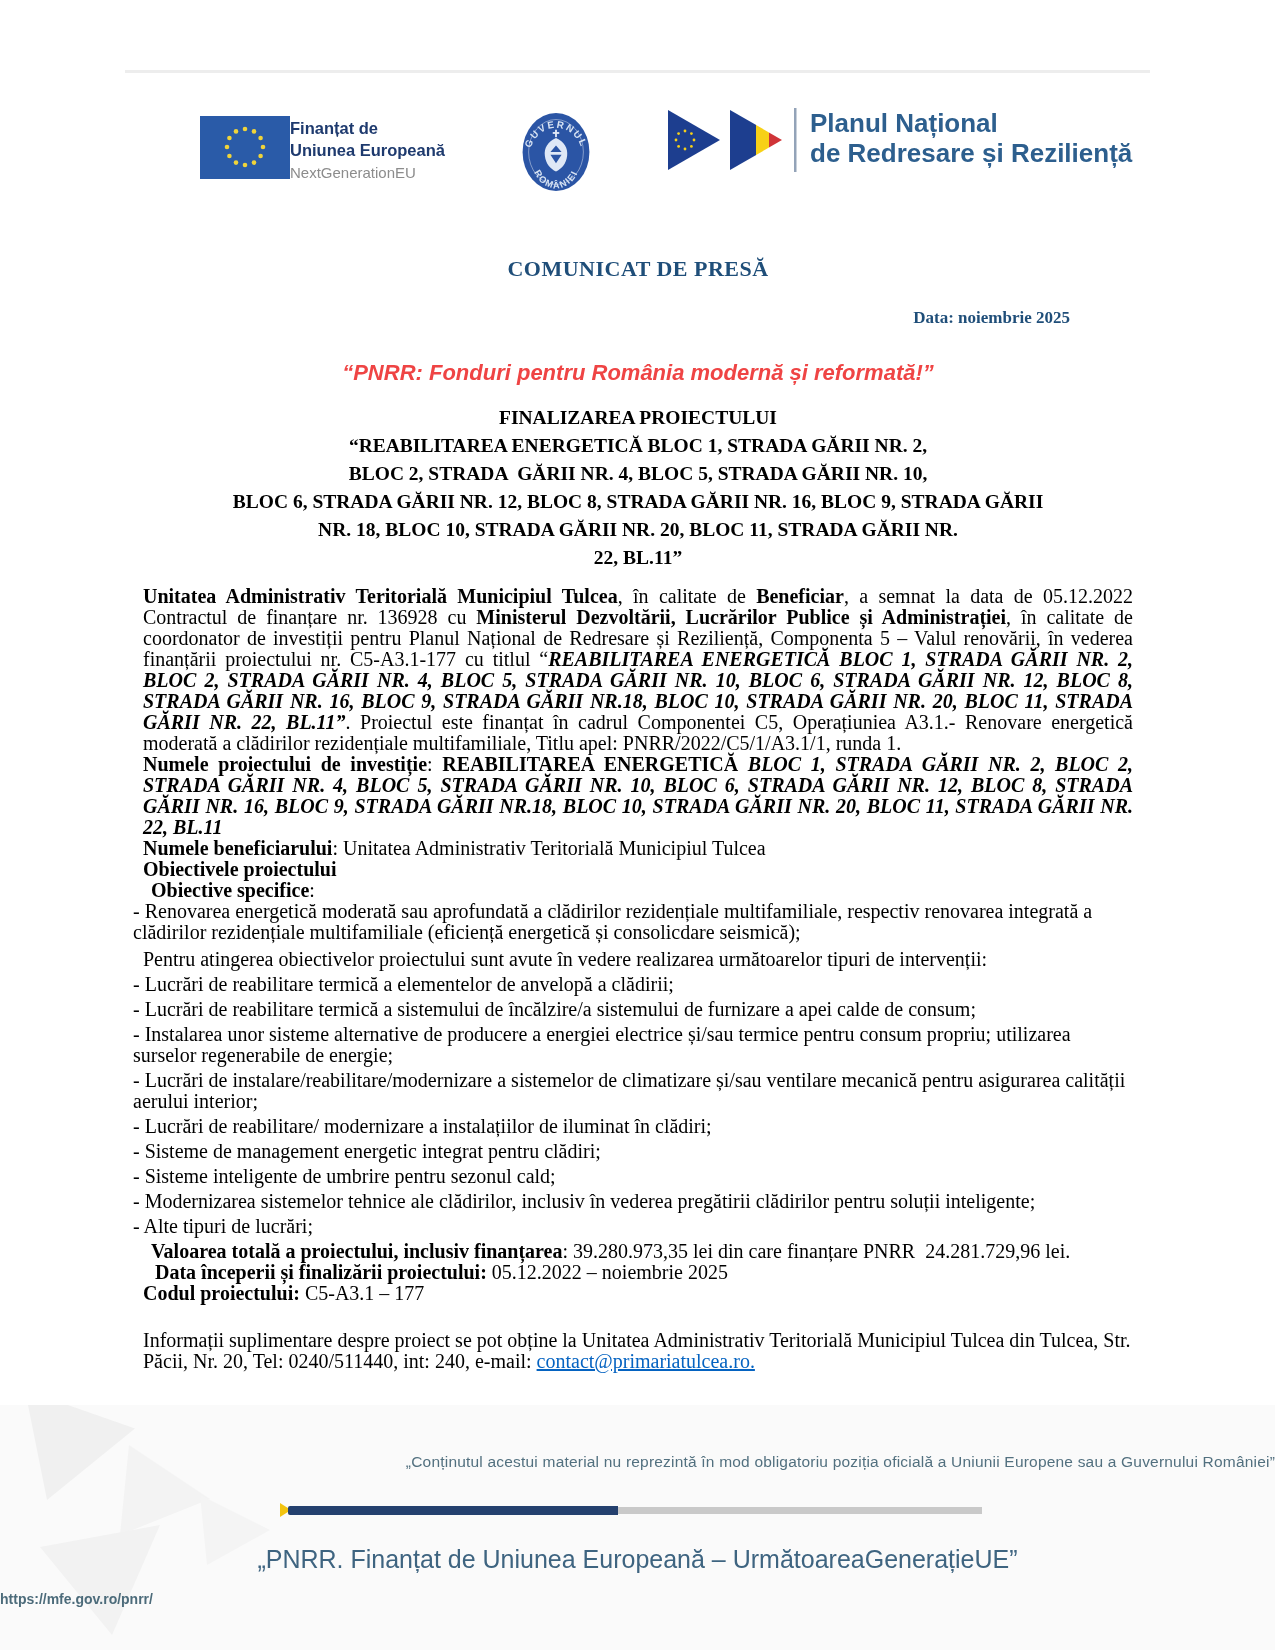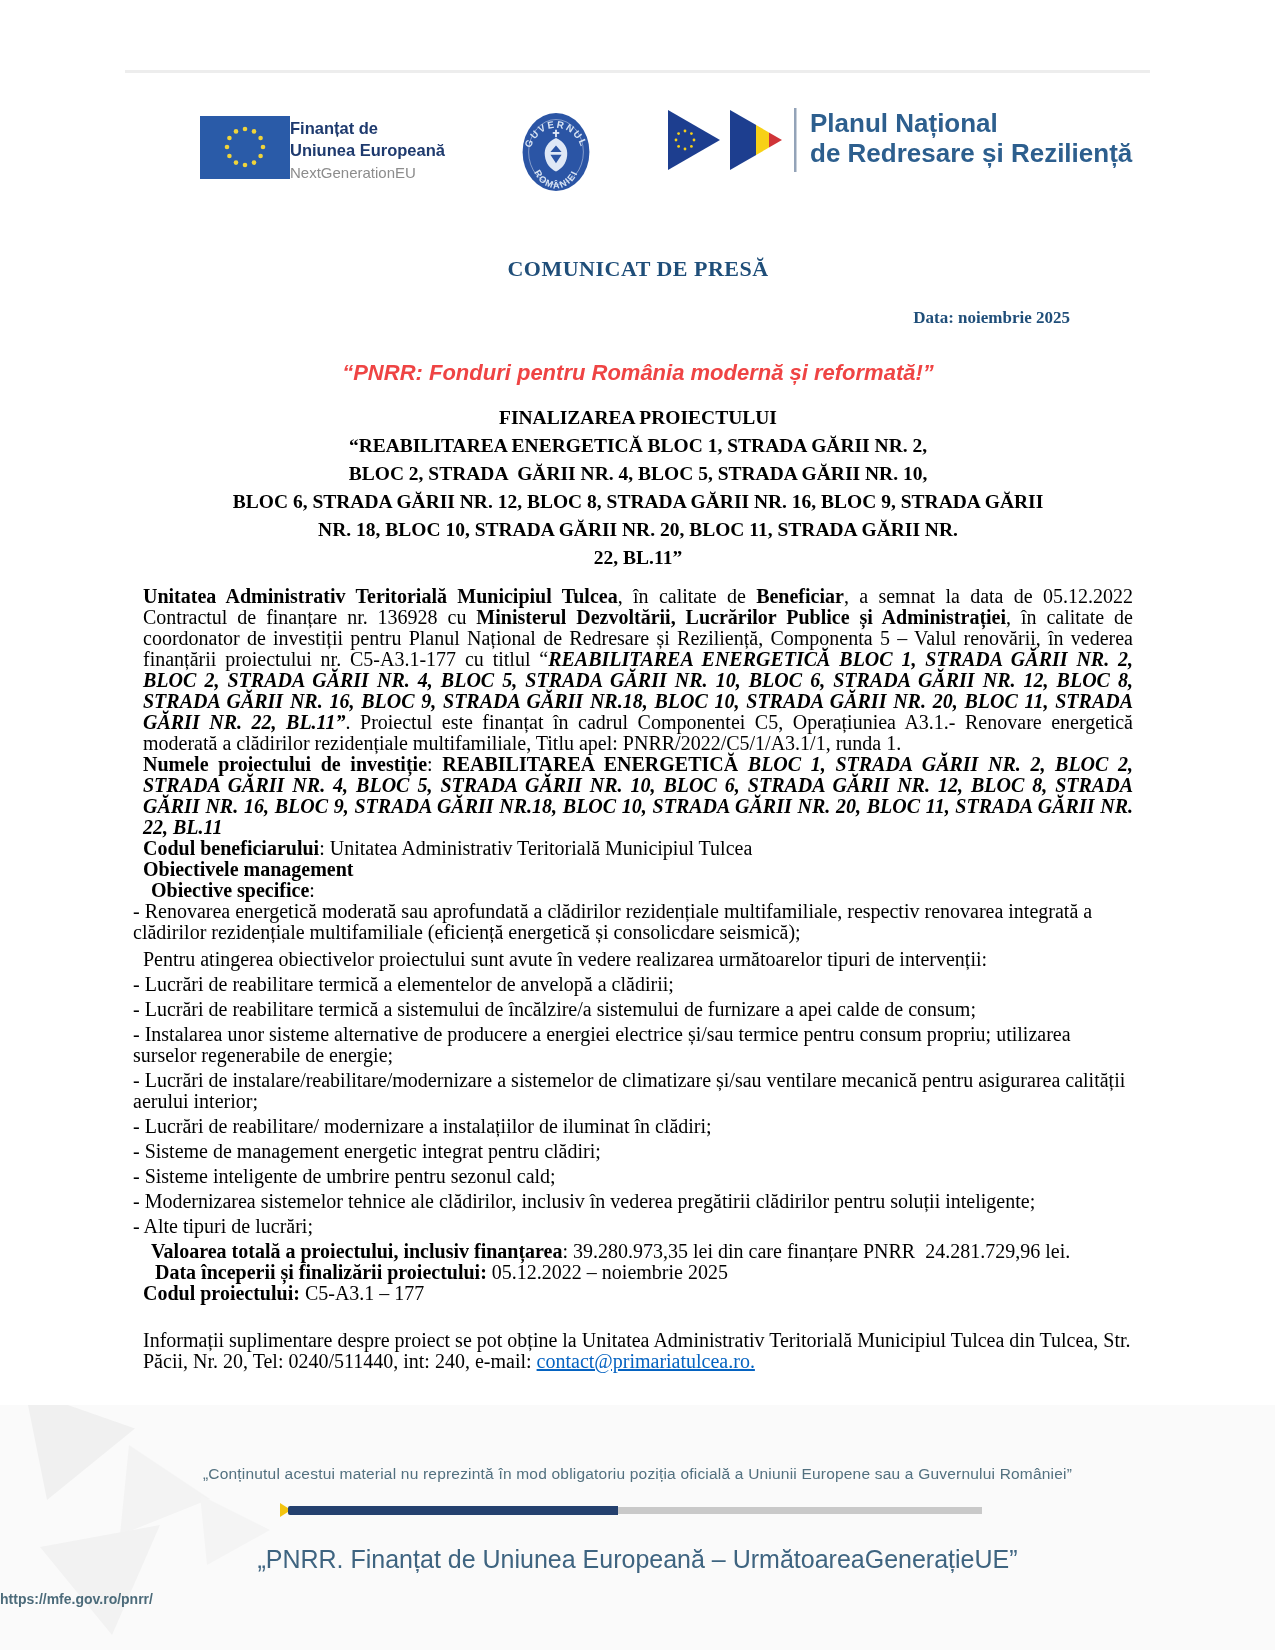--- a/index.html
+++ b/index.html
@@ -39,21 +39,21 @@
   .contact{margin-top:26px;}
   .email-link{color:#0563c1;text-decoration:underline;cursor:pointer;}
 
   
   .footer-band{position:absolute;left:0;top:1405px;width:1275px;height:245px;background:#fafafa;overflow:hidden;}
   .wm{position:absolute;background:#f0f0f0;}
   .wm1{left:25px;top:-15px;width:110px;height:110px;clip-path:polygon(0 0,100% 35%,20% 100%);}
   .wm2{left:120px;top:40px;width:90px;height:90px;clip-path:polygon(10% 0,100% 60%,0 100%);background:#f3f3f3;}
   .wm3{left:40px;top:120px;width:120px;height:110px;clip-path:polygon(0 20%,100% 0,60% 100%);background:#f2f2f2;}
   .wm4{left:200px;top:90px;width:70px;height:70px;clip-path:polygon(0 0,100% 50%,10% 100%);background:#f4f4f4;}
-  .disclaimer{position:absolute;left:0;top:60px;width:100%;text-align:center;
+  .disclaimer{position:absolute;left:0;top:48px;width:100%;text-align:right;
               font-family:"Liberation Sans",sans-serif;font-size:15.5px;color:#52707f;letter-spacing:.2px;}
   .bar{position:absolute;left:280px;top:98px;width:705px;height:14px;display:flex;align-items:center;}
   .bar-arrow{width:0;height:0;border-left:11px solid #f2c30f;border-top:7px solid transparent;
              border-bottom:7px solid transparent;margin-right:-3px;}
   .bar-dark{width:330px;height:9px;background:#24406e;border-radius:2px 0 0 2px;}
   .bar-gray{width:364px;height:7px;background:#c9c9c9;}
   .slogan{position:absolute;left:0;top:140px;width:100%;text-align:center;
           font-family:"Liberation Sans",sans-serif;font-weight:normal;font-size:25px;color:#3e6480;}
   .links{position:absolute;left:0;top:186px;width:100%;display:flex;justify-content:space-between;gap:86px;
          font-family:"Liberation Sans",sans-serif;font-weight:bold;font-size:14px;color:#4c6b7a;flex-direction:column;}
@@ -151,23 +151,23 @@
   <div class="motto">“PNRR: Fonduri pentru România modernă și reformată!”</div>
 
   <div class="heading bullets"><div style="margin:0;">FINALIZAREA PROIECTULUI</div><div style="margin:0;">“REABILITAREA ENERGETICĂ BLOC 1, STRADA GĂRII NR. 2,</div><div style="margin:0;">BLOC 2, STRADA  GĂRII NR. 4, BLOC 5, STRADA GĂRII NR. 10,</div><div style="margin:0;">BLOC 6, STRADA GĂRII NR. 12, BLOC 8, STRADA GĂRII NR. 16, BLOC 9, STRADA GĂRII</div><div style="margin:0;">NR. 18, BLOC 10, STRADA GĂRII NR. 20, BLOC 11, STRADA GĂRII NR.</div><div style="margin:0;">22, BL.11”</div></div>
 
   <div class="body-text">
 
     <div class="just"><span class="b">Unitatea Administrativ Teritorială Municipiul Tulcea</span><span>, în calitate de </span><span class="b">Beneficiar</span><span>, a semnat la data de 05.12.2022 Contractul de finanțare nr. 136928 cu </span><span class="b">Ministerul Dezvoltării, Lucrărilor Publice și Administrației</span><span>, în calitate de coordonator de investiții pentru Planul Național de Redresare și Reziliență, Componenta 5 – Valul renovării, în vederea finanțării proiectului nr. C5-A3.1-177 cu titlul “</span><span class="bi">REABILITAREA ENERGETICĂ BLOC 1, STRADA GĂRII NR. 2, BLOC 2, STRADA GĂRII NR. 4, BLOC 5, STRADA GĂRII NR. 10, BLOC 6, STRADA GĂRII NR. 12, BLOC 8, STRADA GĂRII NR. 16, BLOC 9, STRADA GĂRII NR.18, BLOC 10, STRADA GĂRII NR. 20, BLOC 11, STRADA GĂRII NR. 22, BL.11”</span><span>. Proiectul este finanțat în cadrul Componentei C5, Operațiuniea A3.1.- Renovare energetică moderată a clădirilor rezidențiale multifamiliale, Titlu apel: PNRR/2022/C5/1/A3.1/1, runda 1.</span></div>
 
     <div class="just"><span class="b">Numele proiectului de investiție</span><span>: </span><span class="b">REABILITAREA ENERGETICĂ </span><span class="bi">BLOC 1, STRADA GĂRII NR. 2, BLOC 2, STRADA GĂRII NR. 4, BLOC 5, STRADA GĂRII NR. 10, BLOC 6, STRADA GĂRII NR. 12, BLOC 8, STRADA GĂRII NR. 16, BLOC 9, STRADA GĂRII NR.18, BLOC 10, STRADA GĂRII NR. 20, BLOC 11, STRADA GĂRII NR. 22, BL.11</span></div>
 
-    <div><span class="b">Codul beneficiarului</span><span>: Unitatea Administrativ Teritorială Municipiul Tulcea</span></div>
-
-    <div class="b">Obiectivele management</div>
+    <div><span class="b">Numele beneficiarului</span><span>: Unitatea Administrativ Teritorială Municipiul Tulcea</span></div>
+
+    <div class="b">Obiectivele proiectului</div>
 
 
     <div class="ind8"><span class="b">Obiective specifice</span><span>:</span></div>
 
     <div class="bullets">
         <div>- Renovarea energetică moderată sau aprofundată a clădirilor rezidențiale multifamiliale, respectiv renovarea integrată a clădirilor rezidențiale multifamiliale (eficiență energetică și consolicdare seismică);</div>
         <div>Pentru atingerea obiectivelor proiectului sunt avute în vedere realizarea următoarelor tipuri de intervenții:</div>
         <div>- Lucrări de reabilitare termică a elementelor de anvelopă a clădirii;</div>
         <div>- Lucrări de reabilitare termică a sistemului de încălzire/a sistemului de furnizare a apei calde de consum;</div>
         <div>- Instalarea unor sisteme alternative de producere a energiei electrice și/sau termice pentru consum propriu; utilizarea surselor regenerabile de energie;</div>

